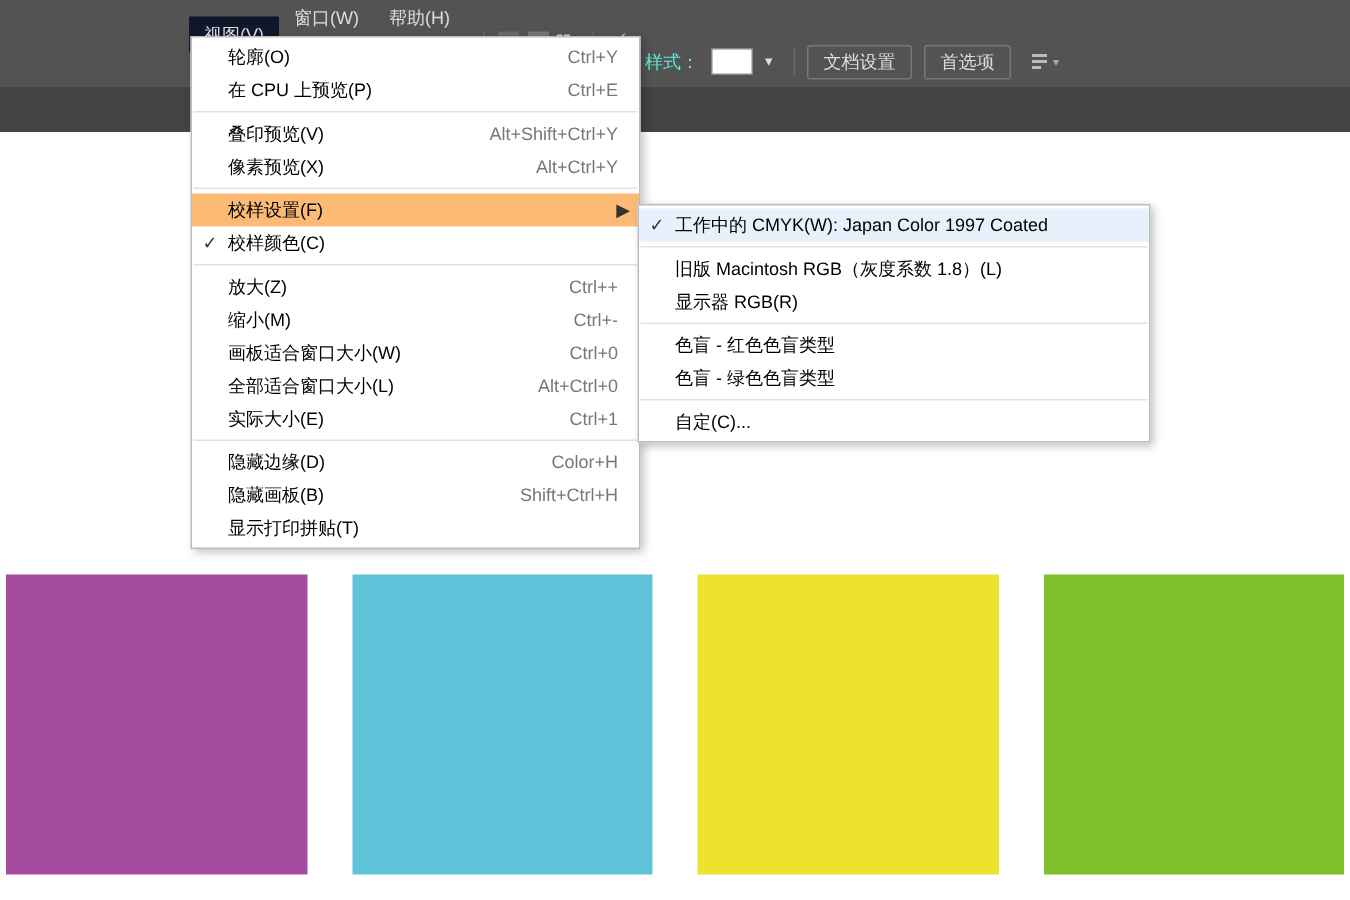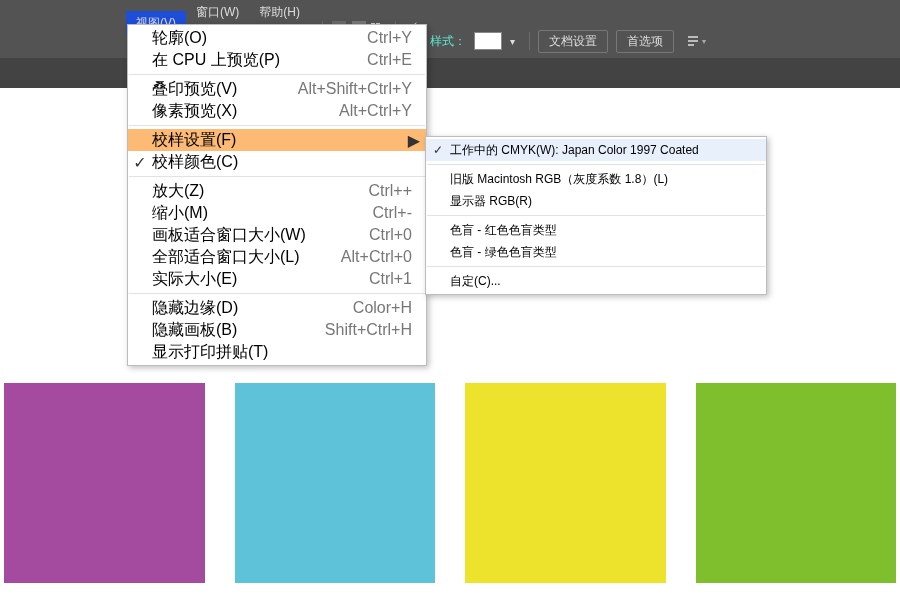--- a/index.html
+++ b/index.html
@@ -1,33 +1,33 @@
 <!DOCTYPE html>
 <html><head>
   <meta charset="utf-8">
   <style>
     * { margin: 0; padding: 0; box-sizing: border-box; font-family: "Microsoft YaHei", Arial, sans-serif; }
     body { width: 900px; height: 600px; background: #fff; position: relative; overflow: hidden; }
     .menubar { height: 24px; background: #535353; display: flex; align-items: center; padding-left: 126px; font-size: 12px; color: #ddd; }
     .menubar .menu-item { padding: 0 10px; height: 24px; display: flex; align-items: center; cursor: pointer; }
-    .menubar .menu-item.active { background: #1d4ed8; margin-top: 22px; }
+    .menubar .menu-item.active { background: #0f172a; margin-top: 22px; }
     .menubar .toolbar-icons { margin-left: 8px; display: flex; gap: 4px; align-items: center; margin-top: 32px; }
     .menubar .toolbar-icons .tsep { width: 1px; height: 14px; background: #6a6a6a; margin: 0 4px; }
     .menubar .toolbar-icons .ticon { width: 16px; height: 16px; display: flex; align-items: center; justify-content: center; color: #aaa; }
     .toolbar2 { height: 34px; background: #535353; display: flex; align-items: center; padding-left: 430px; font-size: 12px; color: #ddd; gap: 8px; }
     .toolbar2 .label { color: #5eead4; }
     .toolbar2 .swatch { width: 28px; height: 18px; background: #fff; border: 1px solid #888; }
     .toolbar2 .chev { color: #ddd; font-size: 10px; padding-right: 6px; }
     .toolbar2 .btn { border: 1px solid #777; padding: 2px 10px; border-radius: 2px; color: #ddd; cursor: pointer; }
     .toolbar2 .mini-icon { margin-left: 4px; color: #aaa; display: flex; align-items: center; gap: 2px; }
     .toolbar2 .mini-icon .chev2 { font-size: 8px; }
     .tabbar { height: 30px; background: #434343; display: flex; align-items: center; padding-left: 300px; font-size: 12px; color: #ddd; }
     .tabbar .tab { background: #5a5a5a; padding: 4px 10px; display: flex; align-items: center; gap: 8px; }
     .tabbar .tab-close { cursor: pointer; color: #ddd; }
-    .dropdown { position: absolute; top: 24px; left: 127px; width: 300px; background: #fff; border: 1px solid #bcbcbc; box-shadow: 2px 2px 6px rgba(0,0,0,0.25); font-size: 16px; padding: 2px 0; z-index: 10; }
+    .dropdown { position: absolute; top: 24px; left: 127px; width: 300px; background: #fff; border: 1px solid #bcbcbc; box-shadow: 2px 2px 6px rgba(0,0,0,0.25); font-size: 12px; padding: 2px 0; z-index: 10; }
     .dropdown .row { display: flex; align-items: center; height: 22px; padding: 0 8px 0 0; cursor: default; position: relative; }
     .dropdown .row.sel { background: #fdba74; }
     .dropdown .row .check { width: 24px; text-align: center; color: #333; }
     .dropdown .row .label { flex: 1; color: #000; }
     .dropdown .row .shortcut { color: #777; padding-right: 6px; }
     .dropdown .row .arrow { position: absolute; right: 6px; color: #333; }
     .dropdown .sep { height: 1px; background: #e2e2e2; margin: 3px 1px; }
     .submenu { position: absolute; top: 136px; left: 425px; width: 342px; background: #fff; border: 1px solid #bcbcbc; box-shadow: 2px 2px 6px rgba(0,0,0,0.25); font-size: 12px; padding: 2px 0; z-index: 11; }
     .submenu .row { display: flex; align-items: center; height: 22px; padding: 0 8px 0 0; cursor: default; }
     .submenu .row.sel { background: #e8f0fb; }

